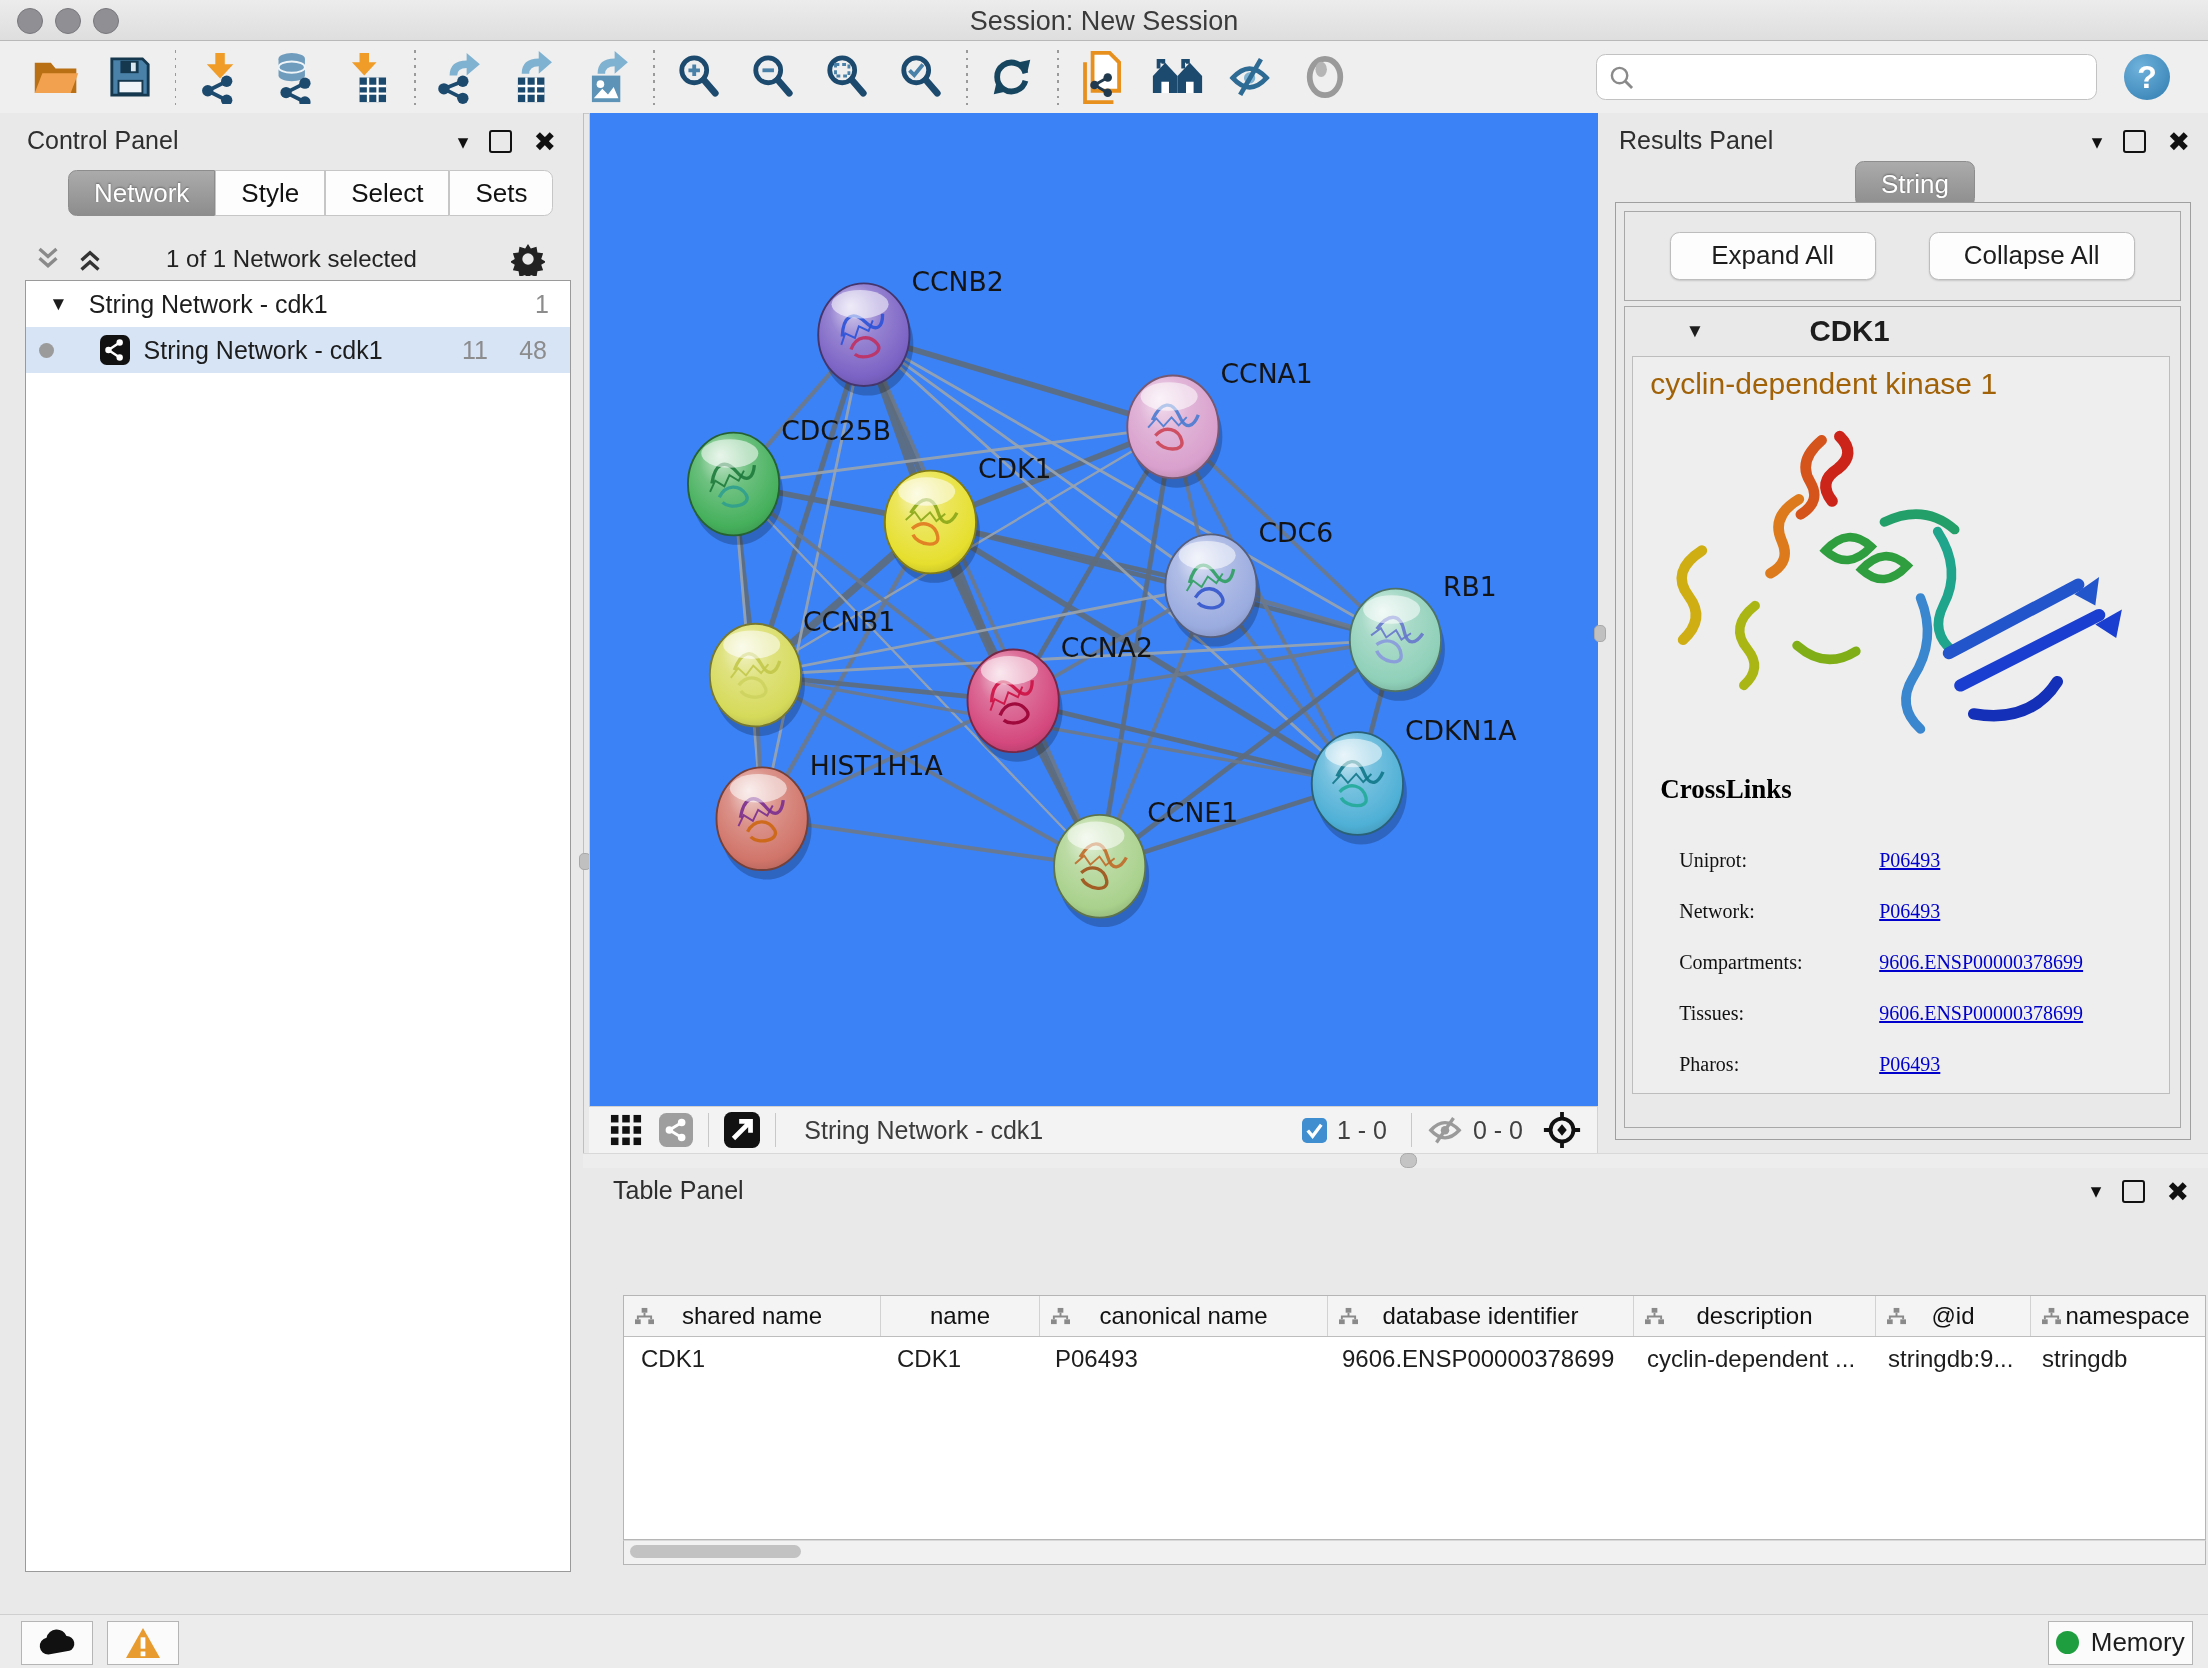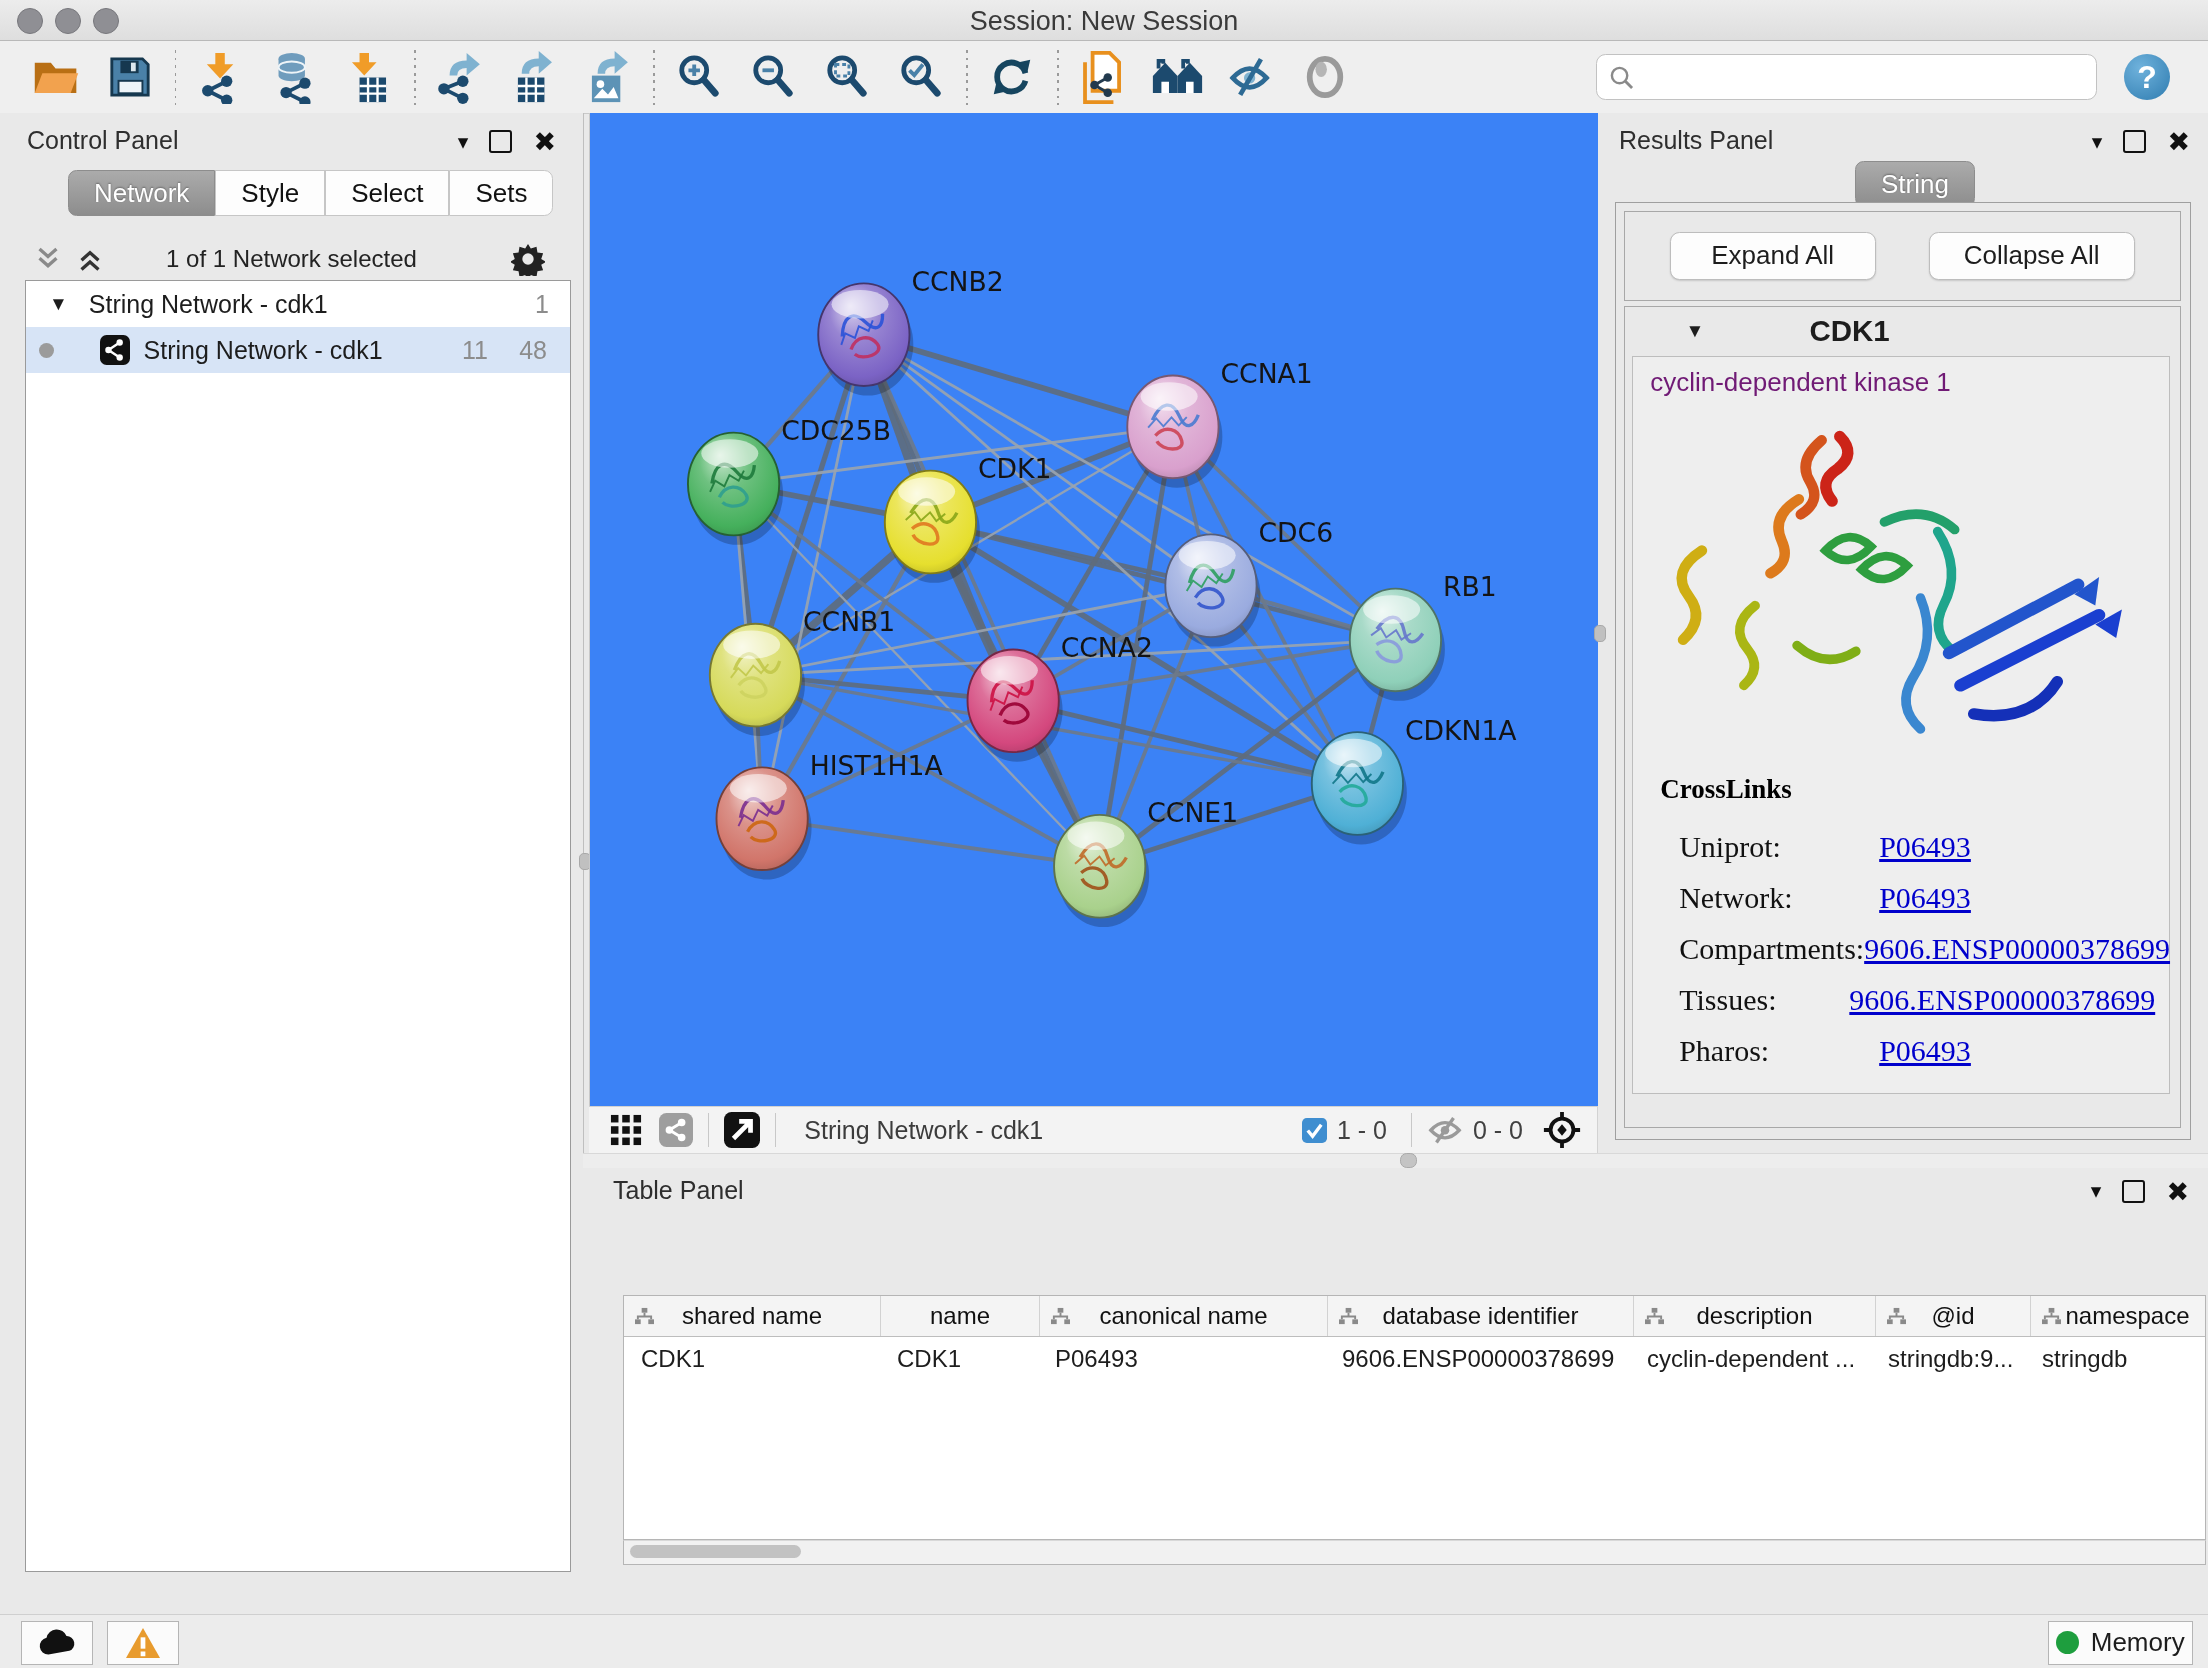--- a/index.html
+++ b/index.html
@@ -67,26 +67,26 @@
   #rp-outer{position:absolute;left:17px;top:89px;width:574px;height:936px;border:1.9px solid #9f9f9f;background:#e9e9e9;}
   #rp-buttons{position:absolute;left:7.6px;top:7.6px;width:555px;height:88px;border:1.9px solid #a8a8a8;
     display:flex;align-items:center;justify-content:center;gap:53px;}
   .rp-btn{min-width:162px;height:46px;background:#fdfdfd;border:1px solid #bdbdbd;border-radius:9.5px;
     font-size:26px;display:flex;align-items:center;justify-content:center;padding:0 21px;
     box-shadow:0 1px 1.9px rgba(0,0,0,.15);}
   #rp-content{position:absolute;left:7.6px;top:103px;width:555px;height:820px;border:1.9px solid #a8a8a8;}
   #rp-gene-header{position:absolute;left:0;top:0;width:100%;height:48px;display:flex;align-items:center;}
   #rp-gene-name{font-size:29.5px;font-weight:bold;margin-left:105px;}
   #rp-inner{position:absolute;left:7.6px;top:49px;width:536px;height:736px;border:1px solid #bdbdbd;background:#eeeeee;}
-  #rp-desc{position:absolute;left:17px;top:9.5px;font-size:26px;color:#701a75;}
+  #rp-desc{position:absolute;left:17px;top:9.5px;font-size:30px;color:#a16207;}
   #protein-svg{position:absolute;left:1.9px;top:51px;}
   #xl-title{position:absolute;left:27px;top:417px;font-family:"Liberation Serif","DejaVu Serif",serif;
     font-size:27px;font-weight:bold;color:#000;}
   #xlinks{position:absolute;left:46px;top:464px;width:476px;}
-  .xl-row{height:51px;display:flex;align-items:center;font-family:"Liberation Serif","DejaVu Serif",serif;font-size:30px;}
+  .xl-row{height:51px;display:flex;align-items:flex-end;font-family:"Liberation Serif","DejaVu Serif",serif;font-size:20px;}
   .xl-label{width:200px;color:#111;}
   .xl-val{color:#0000cc;text-decoration:underline;}
 
   
   .split-dot{position:absolute;width:9.5px;height:15px;border-radius:4.8px;background:#c0c0c0;border:1px solid #a8a8a8;}
   #hsplit{left:583px;top:1153px;width:1625px;height:15px;background:#ededed;border-top:1px solid #d8d8d8;}
   #hsplit-dot{left:1400px;top:1153px;width:15px;height:13.3px;border-radius:6.7px;background:#c4c4c4;border:1px solid #aaa;}
 
   
   #table-panel{left:583px;top:1168px;width:1625px;height:446px;background:#e9e9e9;}

